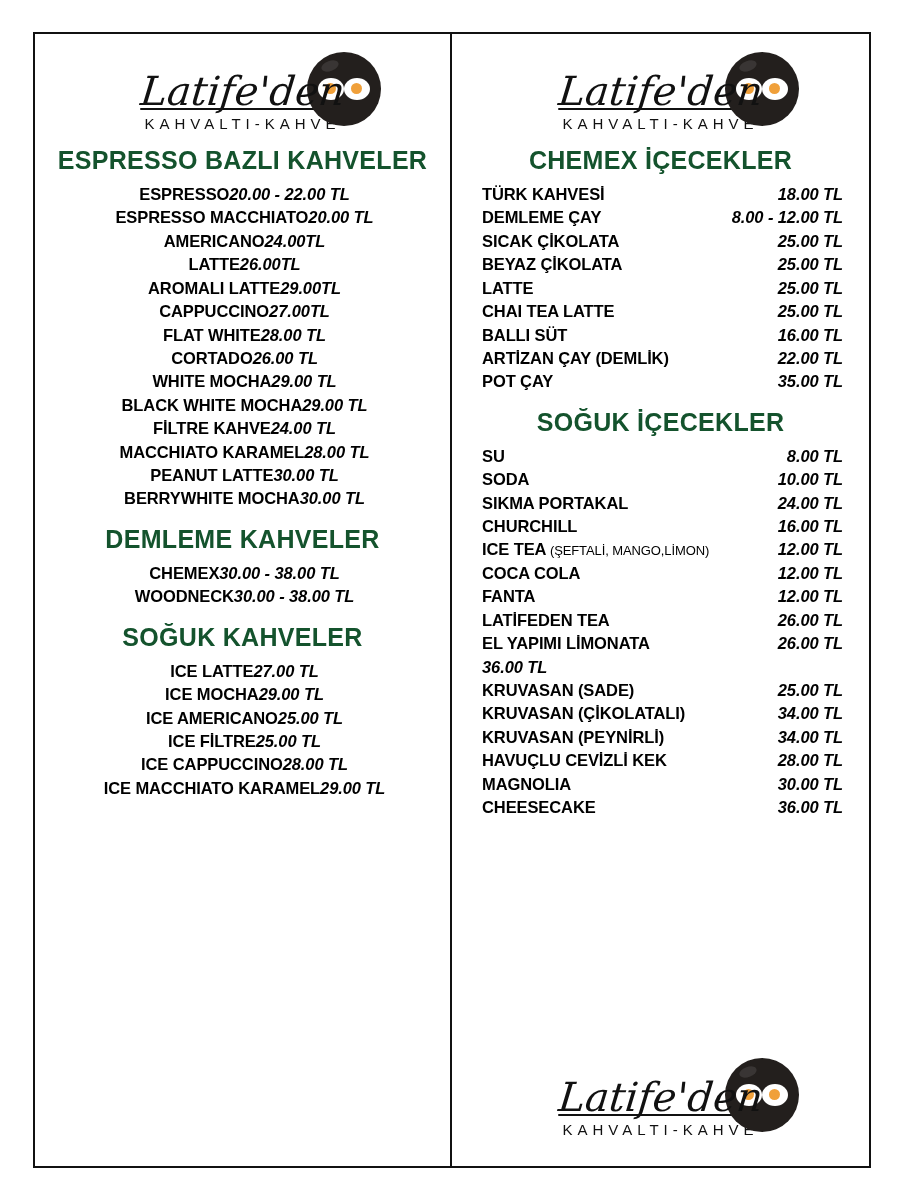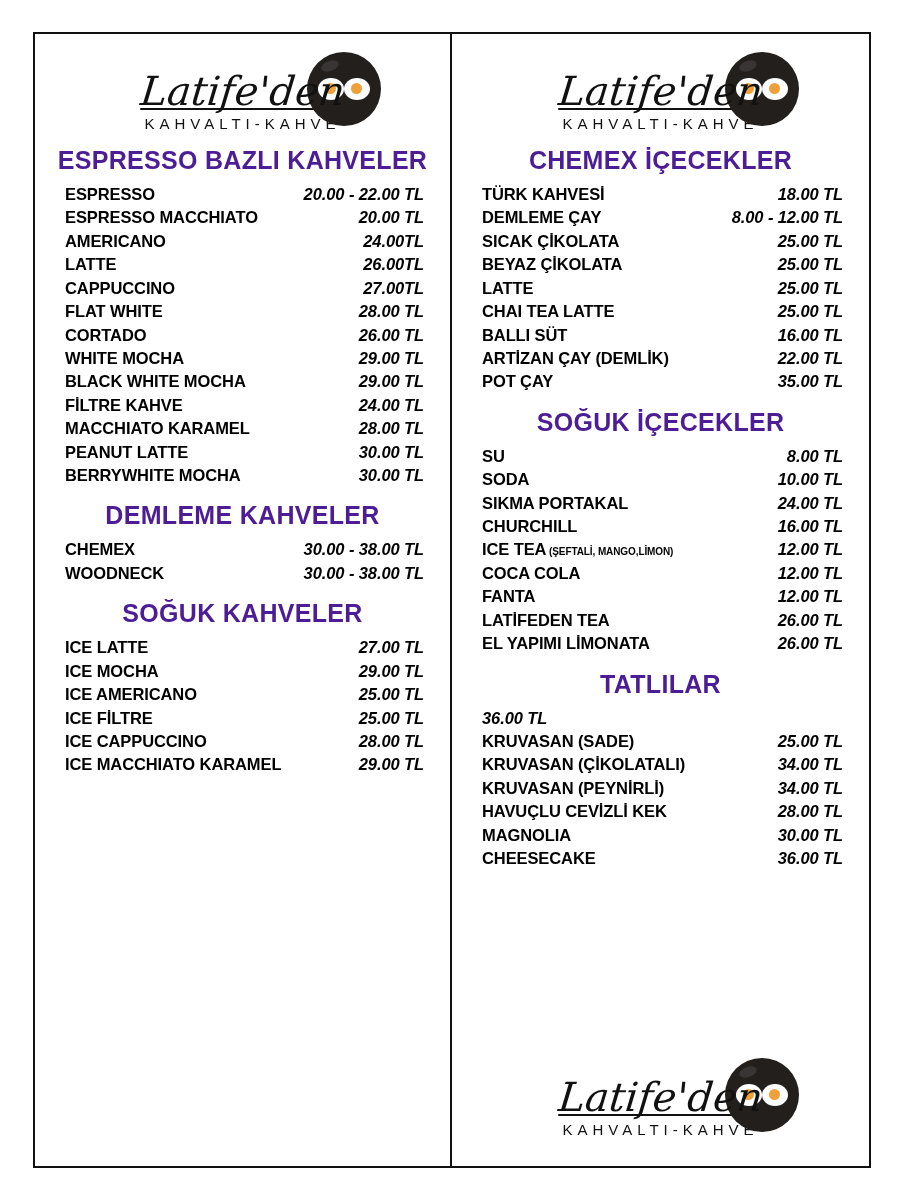--- a/index.html
+++ b/index.html
@@ -117,49 +117,49 @@
     transform: rotate(-20deg);
   }
 
   
   .section-title {
     text-align: center;
     font-weight: bold;
     font-size: 25px;
     letter-spacing: 0.3px;
     margin: 14px 0 8px 0;
-    color: #4c1d95;
+    color: #14532d;
   }
   .items {
     margin: 0;
     padding: 0;
     list-style: none;
   }
   .row {
     display: flex;
     align-items: baseline;
     justify-content: space-between;
     font-weight: bold;
     font-size: 16.5px;
     line-height: 1.42;
     padding: 0 4px 0 8px;
     white-space: nowrap;
   }
   .row .name { letter-spacing: -0.1px; }
   .row .name .note {
-    font-weight: bold;
-    font-size: 10px;
+    font-weight: normal;
+    font-size: 13px;
   }
   .row .price {
     text-align: right;
     letter-spacing: -0.1px;
     font-style: italic;
   }
 
-  .left-list .row { font-size: 16.5px; }
+  .left-list .row { font-size: 16.5px; justify-content: center; }
   .right-list .row { font-size: 16.5px; }
 
   .bottom-logo {
     position: absolute;
     left: 0;
     right: 0;
     bottom: 24px;
   }
 </style>
 </head>
@@ -195,20 +195,24 @@
           </li>
         <li class="row">
             <span class="name">AMERICANO</span>
             <span class="price">24.00TL</span>
           </li>
         <li class="row">
             <span class="name">LATTE</span>
             <span class="price">26.00TL</span>
           </li>
         <li class="row">
+            <span class="name">AROMALI LATTE</span>
+            <span class="price">29.00TL</span>
+          </li>
+        <li class="row">
             <span class="name">CAPPUCCINO</span>
             <span class="price">27.00TL</span>
           </li>
         <li class="row">
             <span class="name">FLAT WHITE</span>
             <span class="price">28.00 TL</span>
           </li>
         <li class="row">
             <span class="name">CORTADO</span>
             <span class="price">26.00 TL</span>
@@ -369,21 +373,20 @@
         <li class="row">
             <span class="name">LATİFEDEN TEA</span>
             <span class="price">26.00 TL</span>
           </li>
         <li class="row">
             <span class="name">EL YAPIMI LİMONATA</span>
             <span class="price">26.00 TL</span>
           </li>
       </ul>
 
-      <div class="section-title">TATLILAR</div>
       <ul class="items right-list">
         <li class="row">
             <span class="price">36.00 TL</span>
           </li>
         <li class="row">
             <span class="name">KRUVASAN (SADE)</span>
             <span class="price">25.00 TL</span>
           </li>
         <li class="row">
             <span class="name">KRUVASAN (ÇİKOLATALI)</span>

